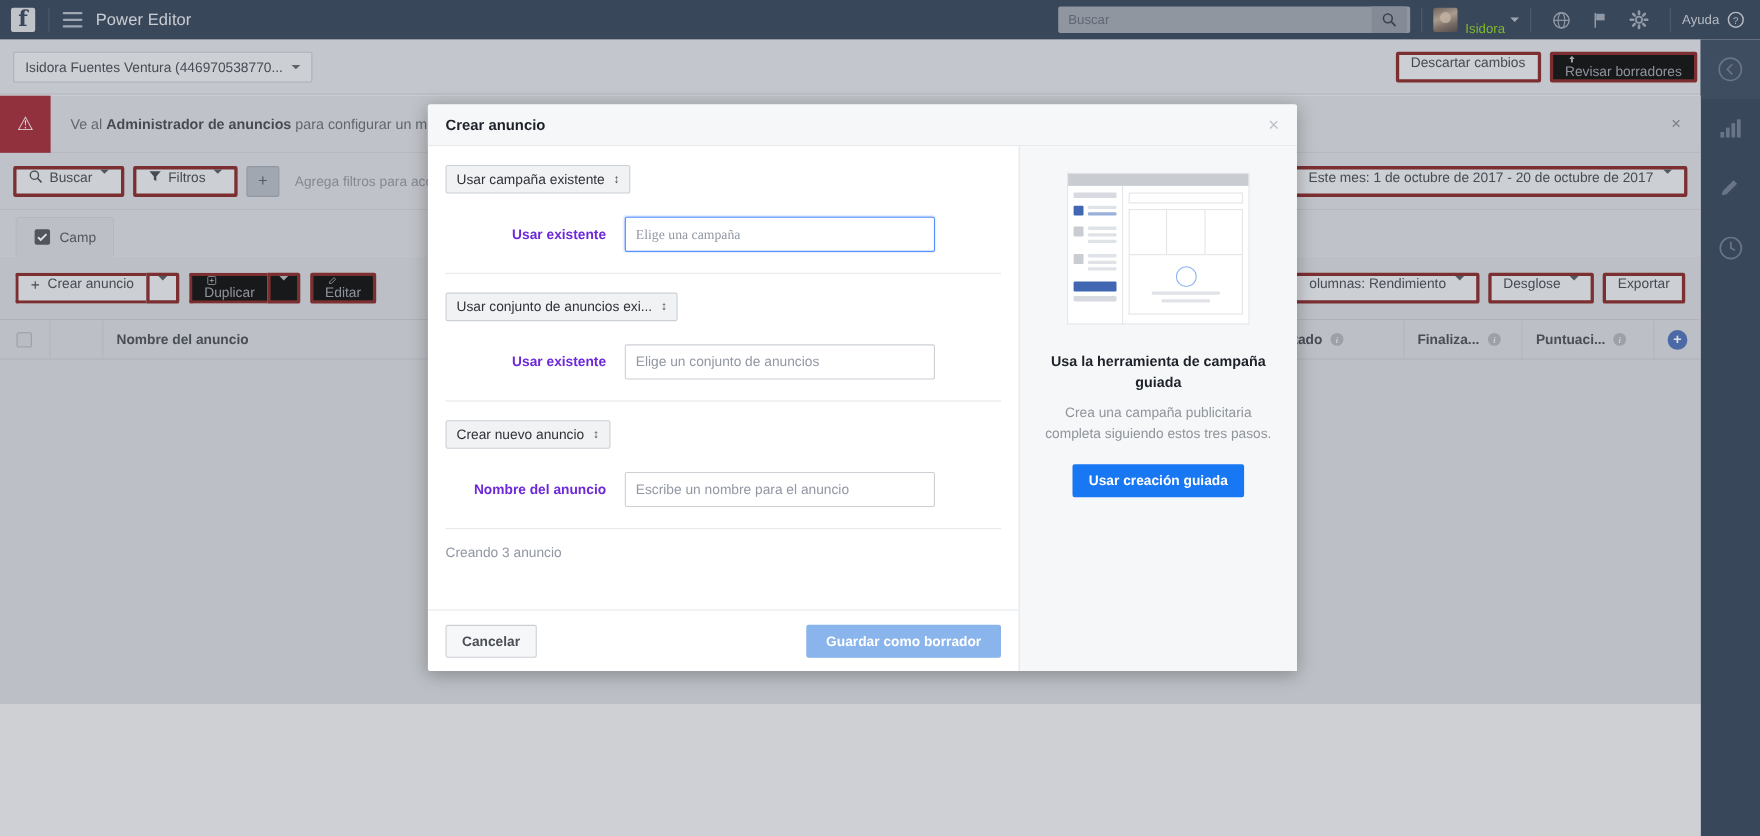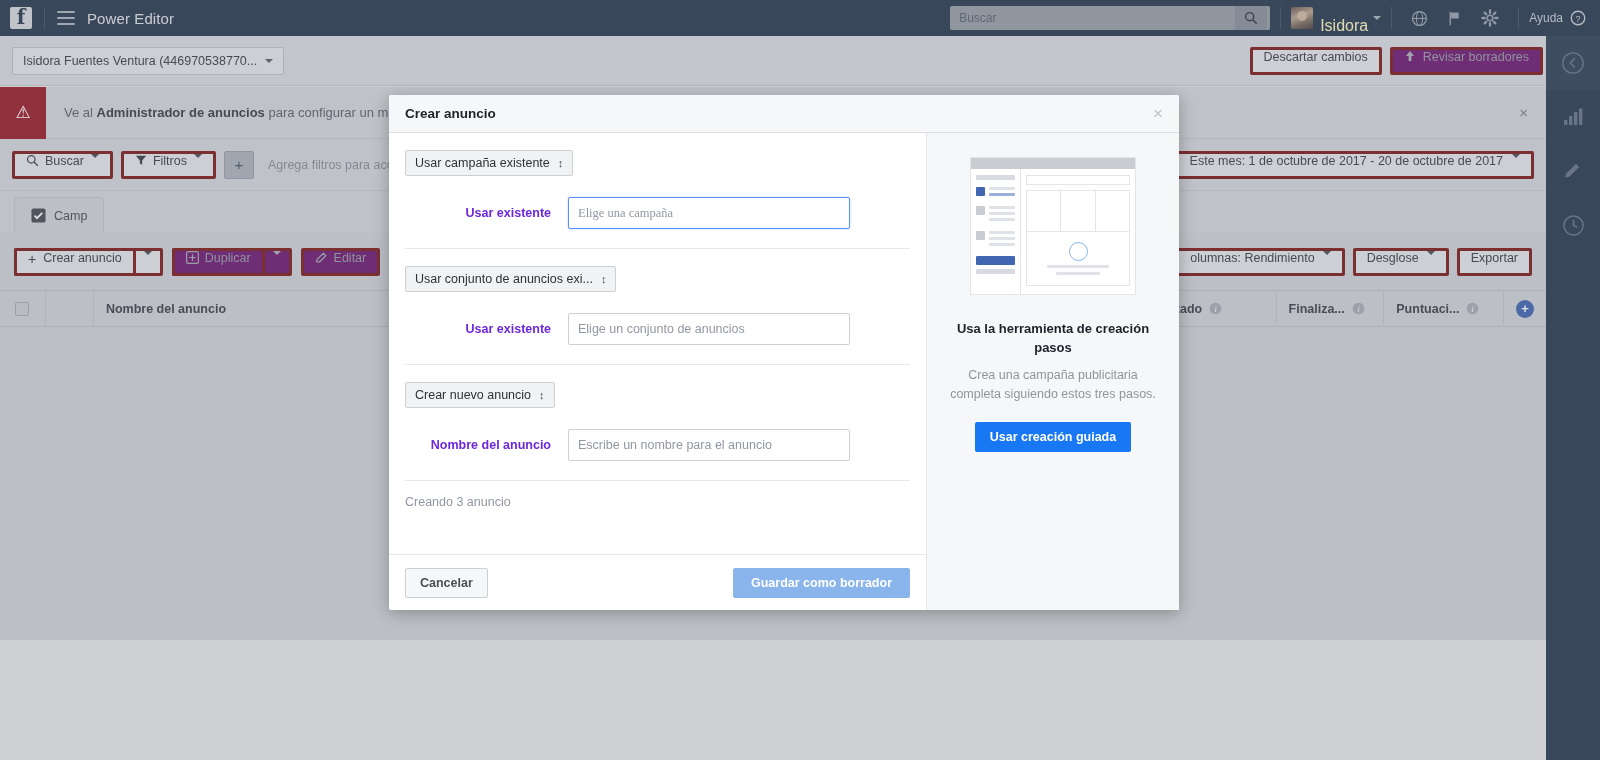--- a/index.html
+++ b/index.html
@@ -48,21 +48,21 @@
   .profile { display: flex; align-items: center; cursor: pointer; }
   .avatar {
     width: 22px; height: 22px; border-radius: 2px; overflow: hidden;
     background: linear-gradient(160deg,#6a5c55 0%, #bda894 40%, #7b6a5f 70%, #4c4441 100%);
     position: relative;
   }
   .avatar::after{
     content:""; position:absolute; left:6px; top:4px; width:10px; height:10px;
     border-radius:50%; background:#d9c3ad; opacity:.85;
   }
-  .profile-name { color: #fef9c3; font-size: 16px; margin: 16px 5px 0 7px; }
+  .profile-name { color: #84cc16; font-size: 12px; margin: 16px 5px 0 7px; }
   .caret-down {
     width: 0; height: 0; border-left: 4px solid transparent;
     border-right: 4px solid transparent; border-top: 4px solid #aeb6c2;
   }
   .nav-icon { margin: 0 9px; cursor: pointer; opacity: .72; display:flex; align-items:center; }
   .help-label { color: #c9cfd8; font-size: 12px; margin-right: 7px; }
   .help-wrap { display: flex; align-items: center; margin-right: 14px; cursor: pointer; }
 
   
   .accountbar {
@@ -76,21 +76,21 @@
     cursor: pointer;
   }
   .acct-select .caret { margin-left: 8px; border-top-color: #5a5f68; }
   .bar-right { margin-left: auto; display: flex; align-items: center; gap: 8px; }
   .btn {
     height: 28px; border: 3px solid #7f1d1d; border-radius: 2px; background: #e7e9ed;
     color: #3b3f46; font-size: 12.5px; display: flex; align-items: flex-start;
     padding: 0 11px; cursor: pointer; white-space: nowrap;
     font-family: "Liberation Sans", sans-serif;
   }
-  .btn.disabled { color: #9a9ea6; cursor: default; background: #701a75; }
+  .btn.disabled { color: #9a9ea6; cursor: default; background: #000000; flex-direction: column; }
   .btn.iconbtn { padding: 0 8px; }
 
   
   .rightrail {
     position: absolute; top: 36px; right: 0; width: 54px; height: 724px;
     background: #2b3b52;
   }
   .rail-item {
     height: 54px; display: flex; align-items: center; justify-content: center;
     cursor: pointer; opacity: .55;
@@ -626,20 +626,20 @@
                   <div></div>
                 </div>
               <div class="wf-panel">
                 <div class="wf-circle"></div>
                 <div class="pl" style="width:62px"></div>
                 <div class="pl" style="width:44px"></div>
               </div>
             </div>
           </div>
         </div>
-        <div class="promo-title">Usa la herramienta de creación pasos</div>
+        <div class="promo-title">Usa la herramienta de campaña guiada</div>
         <div class="promo-desc">Crea una campaña publicitaria completa siguiendo estos tres pasos.</div>
         <button class="btn-blue">Usar creación guiada</button>
       </div>
     </div>
   </div>
 
 </div>
 
 </body></html>

